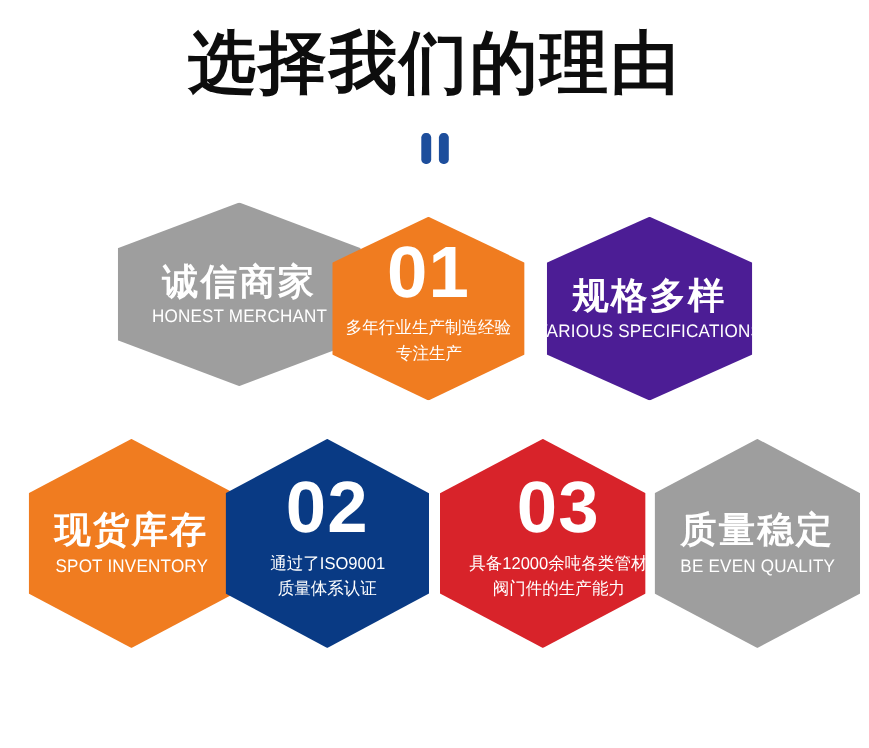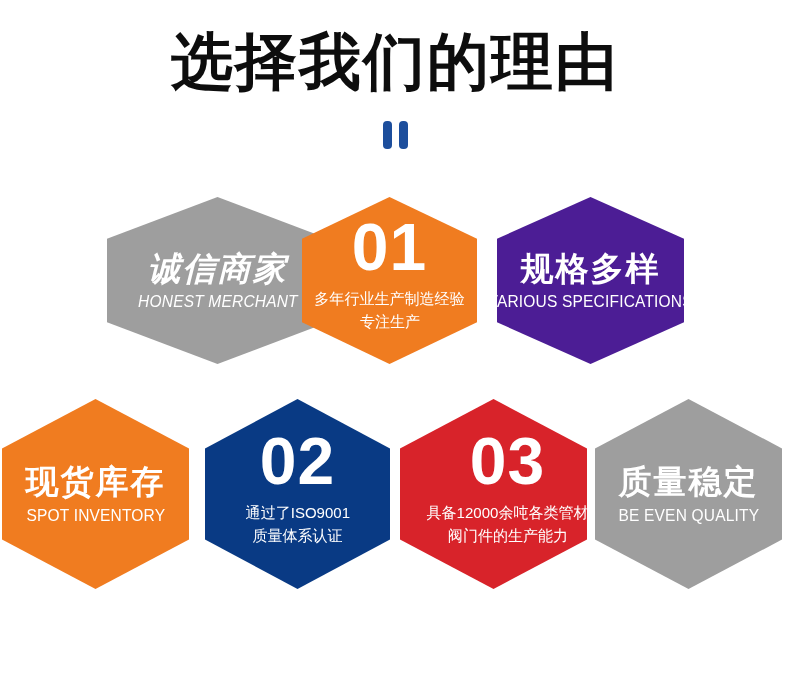--- a/index.html
+++ b/index.html
@@ -34,20 +34,21 @@
     position: absolute;
     top: 26px;
     left: 0;
     width: 790px;
     font-size: 62px;
     font-weight: bold;
     color: #0d0d0d;
     letter-spacing: 2px;
     line-height: 1.15;
     white-space: nowrap;
+    font-family: Liberation Mono, monospace;
   }
   .divider {
     position: absolute;
     top: 119px;
     left: 0;
     width: 790px;
     height: 32px;
     display: flex;
     align-items: center;
     justify-content: center;
@@ -108,26 +109,26 @@
     font-size: 15.5px;
     font-weight: normal;
     line-height: 1.5;
     color: #ffffff;
     white-space: nowrap;
     transform: scaleX(0.97);
   }
 
   
   
-  #hex-honest-merchant       { left: 107px; top: 197px; width: 221px; height: 167px; font-style: italic; }
+  #hex-honest-merchant       { left: 107px; top: 184px; width: 221px; height: 167px; }
   #hex-01-experience         { left: 302px; top: 197px; width: 175px; height: 167px; }
   #hex-various-specifications{ left: 497px; top: 197px; width: 187px; height: 167px; }
 
   
-  #hex-spot-inventory        { left: 2px;  top: 399px; width: 187px; height: 190px; }
+  #hex-spot-inventory        { left: 26px;  top: 399px; width: 187px; height: 190px; }
   #hex-02-iso9001            { left: 205px; top: 399px; width: 185px; height: 190px; }
   #hex-03-capacity           { left: 400px; top: 399px; width: 187px; height: 190px; padding-left: 28px; }
   #hex-even-quality          { left: 595px; top: 399px; width: 187px; height: 190px; }
 
   
   .hex.short {
     -webkit-clip-path: polygon(50% 0%, 100% 25%, 100% 75%, 50% 100%, 0% 75%, 0% 25%);
     clip-path: polygon(50% 0%, 100% 25%, 100% 75%, 50% 100%, 0% 75%, 0% 25%);
   }
 

